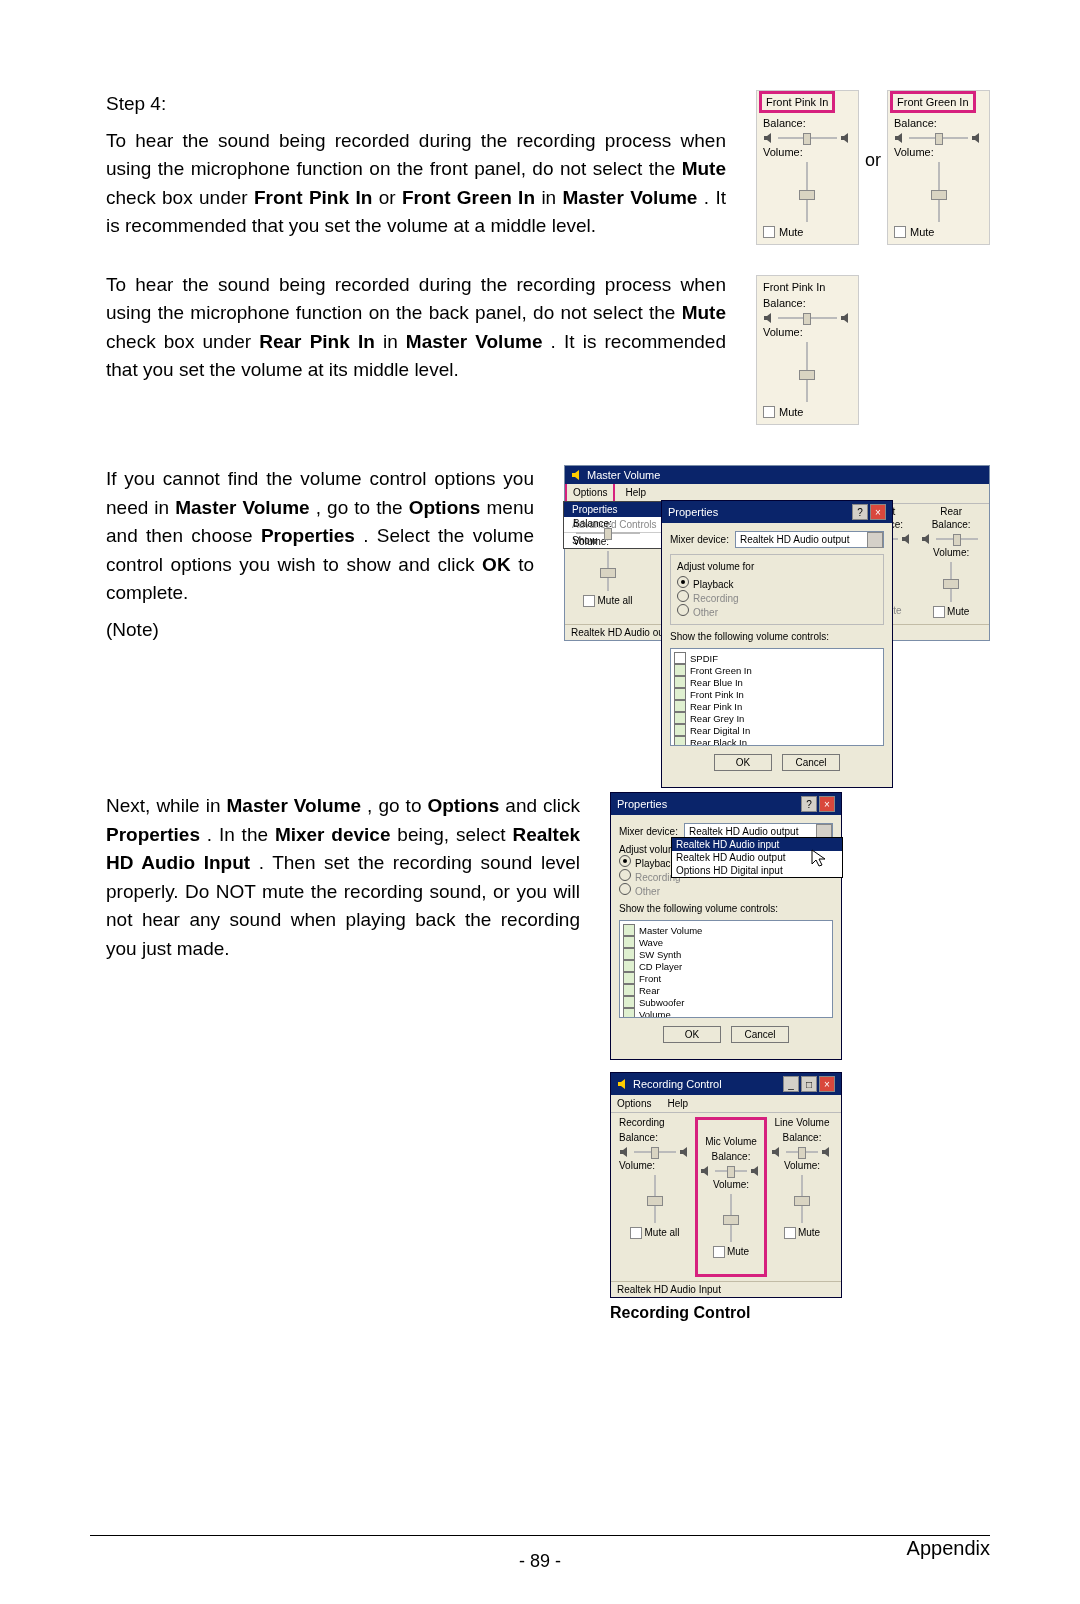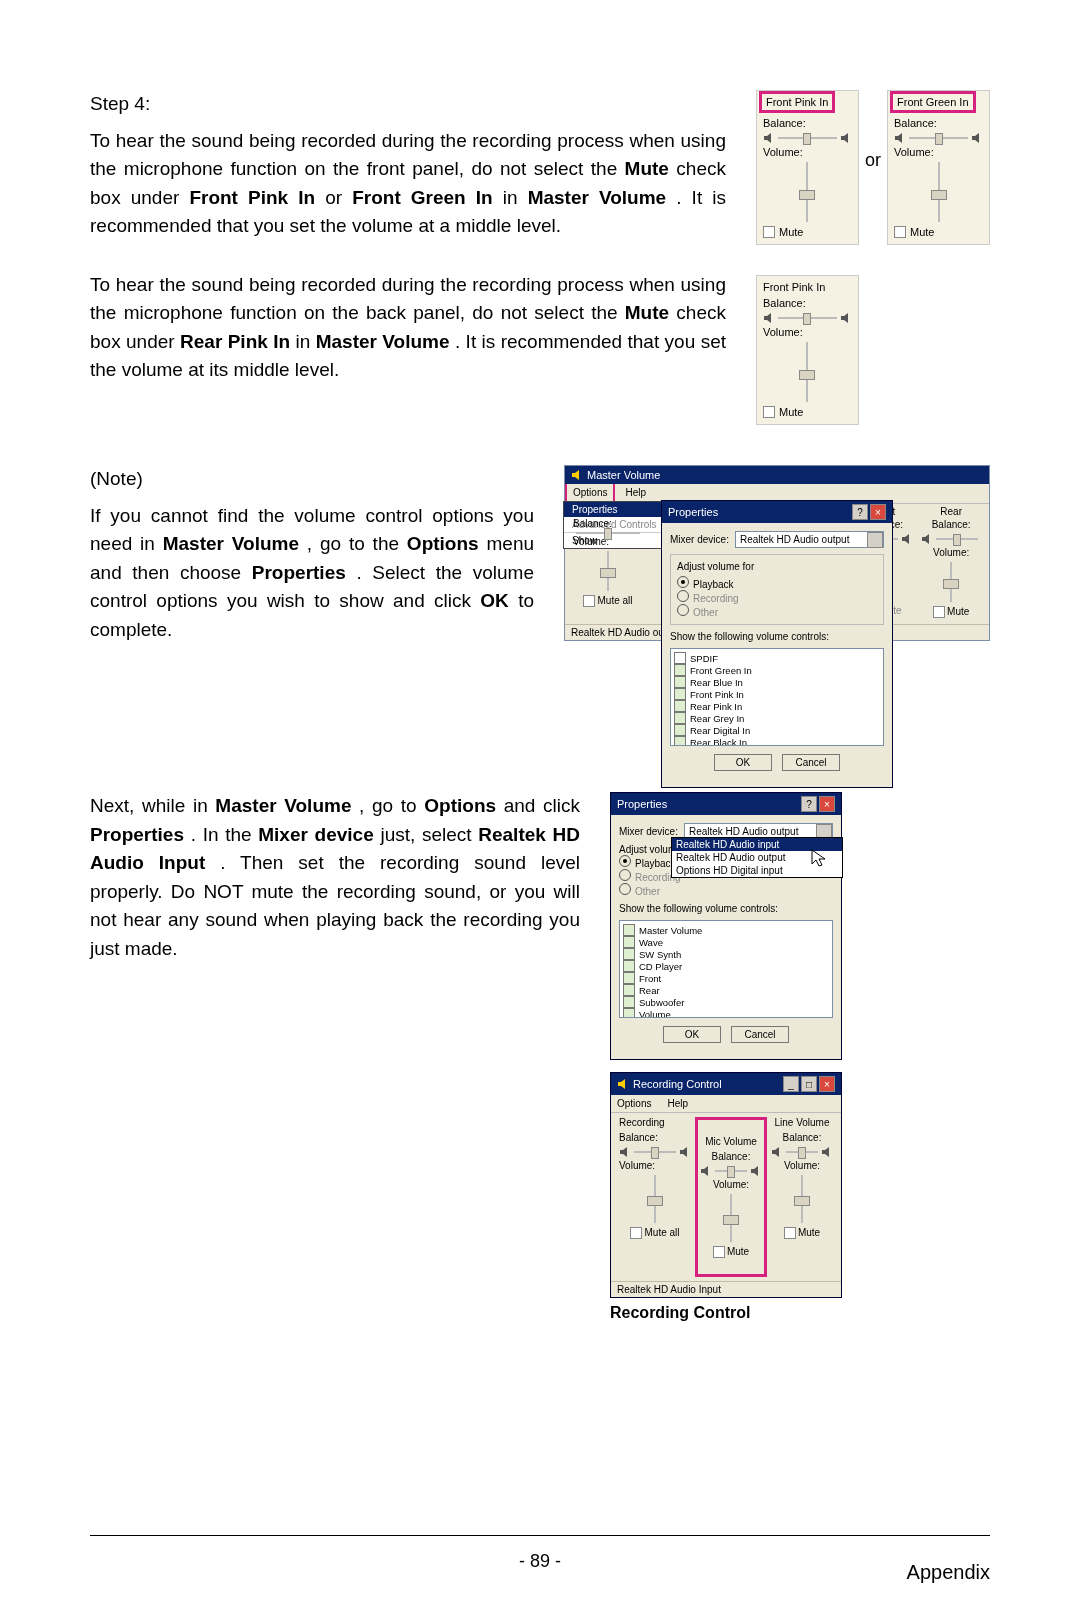--- a/index.html
+++ b/index.html
@@ -1,19 +1,19 @@
 <!DOCTYPE html>
 <html><head>
 <meta charset="utf-8">
 <style>
   html,body{margin:0;padding:0;background:#fff;font-family:Arial,Helvetica,sans-serif;color:#000}
   .page{width:1080px;height:1604px;margin:0 auto;position:relative;box-sizing:border-box;padding:90px 90px 0 90px}
   .row{display:flex;align-items:flex-start;gap:30px}
   .left{flex:1;font-size:19px;line-height:1.5}
-  .left p{margin:0 0 8px 0;text-align:justify}
+  .left p{margin:0 0 8px 16px;text-align:justify}
   .left .bold{font-weight:700}
   .step{margin-bottom:6px}
   .right{flex:0 0 auto}
   .or{font-size:18px;margin:60px 6px 0 6px}
   
   .vcol{background:#f5f1e3;border:1px solid #ccc;width:103px;box-sizing:border-box;padding:5px 6px 6px;font-size:11px}
   .vcol .hdr{border:3px solid #d6217e;display:inline-block;padding:2px 4px;margin:-5px -4px 4px;font-weight:400}
   .bal{display:flex;align-items:center;justify-content:space-between;margin:3px 0 2px}
   .sl{flex:1;height:2px;background:#bbb;position:relative;margin:0 3px}
   .sl::after{content:"";position:absolute;top:-4px;left:50%;width:6px;height:10px;background:#d9d4c2;border:1px solid #888;transform:translateX(-50%)}
@@ -63,21 +63,21 @@
   .ddpanel .opt{padding:1px 4px}
   .ddpanel .sel{background:#0a246a;color:#fff}
   .cap2{font-size:15px;margin-top:8px;line-height:1.35}
   .cap3{font-size:16px;font-weight:700;margin-top:6px}
   .rec{width:230px;border:1px solid #003;background:#ece9d8;font-size:10px;margin-top:12px}
   .rec .tb{justify-content:space-between}
   .recbody{display:flex;padding:4px}
   .highlightcol{border:3px solid #d6217e;padding:16px 2px}
   hr.bot{position:absolute;left:90px;right:90px;bottom:60px;border:none;border-top:1px solid #000}
   .pgnum{position:absolute;bottom:32px;left:50%;transform:translateX(-50%);font-size:18px}
-  .apx{position:absolute;bottom:20px;right:90px;font-size:20px}
+  .apx{position:absolute;bottom:44px;right:90px;font-size:20px}
   .muted-grey{color:#888}
   .spksvg{width:12px;height:12px;fill:#555}
 </style>
 </head>
 <body>
 
 <div class="page">
 
   <div class="row">
     <div class="left">
@@ -163,32 +163,32 @@
         <div class="chk">
             <span class="box"></span>
             <span>Mute</span>
           </div>
       </div>
     </div>
   </div>
 
   <div class="row" style="margin-top:40px">
     <div class="left">
-      <p>(Note)</p>
       <p>
         <span>If you cannot find the volume control options you need in </span>
         <span class="bold">Master Volume</span>
         <span>, go to the </span>
         <span class="bold">Options</span>
         <span> menu and then choose </span>
         <span class="bold">Properties</span>
         <span>. Select the volume control options you wish to show and click </span>
         <span class="bold">OK</span>
         <span> to complete.</span>
       </p>
+      <p>(Note)</p>
     </div>
 
     <div class="right" style="position:relative">
       <div class="mvwin">
         <div class="tb">
           <svg class="spksvg" style="fill:#fc0">
               <path d="M1 4h3l4-3v10l-4-3H1z"></path>
             </svg>
           <span>Master Volume</span>
         </div>
@@ -336,21 +336,21 @@
     <div class="left">
       <p>
         <span>Next, while in </span>
         <span class="bold">Master Volume</span>
         <span>, go to </span>
         <span class="bold">Options</span>
         <span> and click </span>
         <span class="bold">Properties</span>
         <span>. In the </span>
         <span class="bold">Mixer device</span>
-        <span> just, select </span>
+        <span> being, select </span>
         <span class="bold">Realtek HD Audio Input</span>
         <span>. Then set the recording sound level properly. Do NOT mute the recording sound, or you will not hear any sound when playing back the recording you just made.</span>
       </p>
     </div>
     <div class="right" style="flex:0 0 380px">
       <div class="prop2">
         <div class="tb" style="justify-content:space-between">
             <span>Properties</span>
           <div class="xbtns">
               <div class="xb">?</div>

